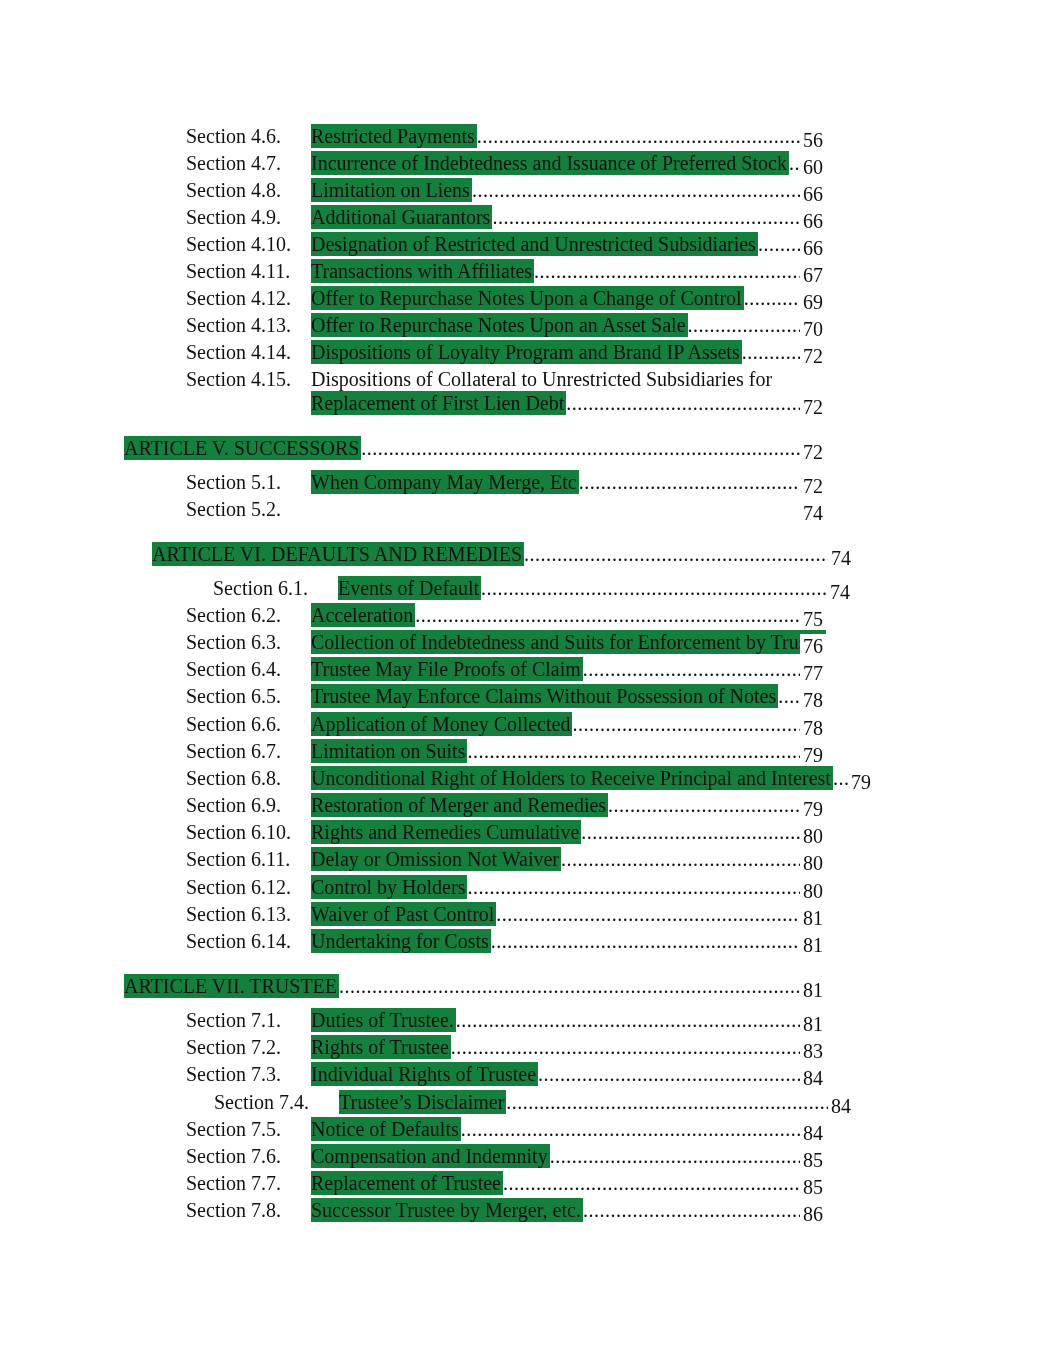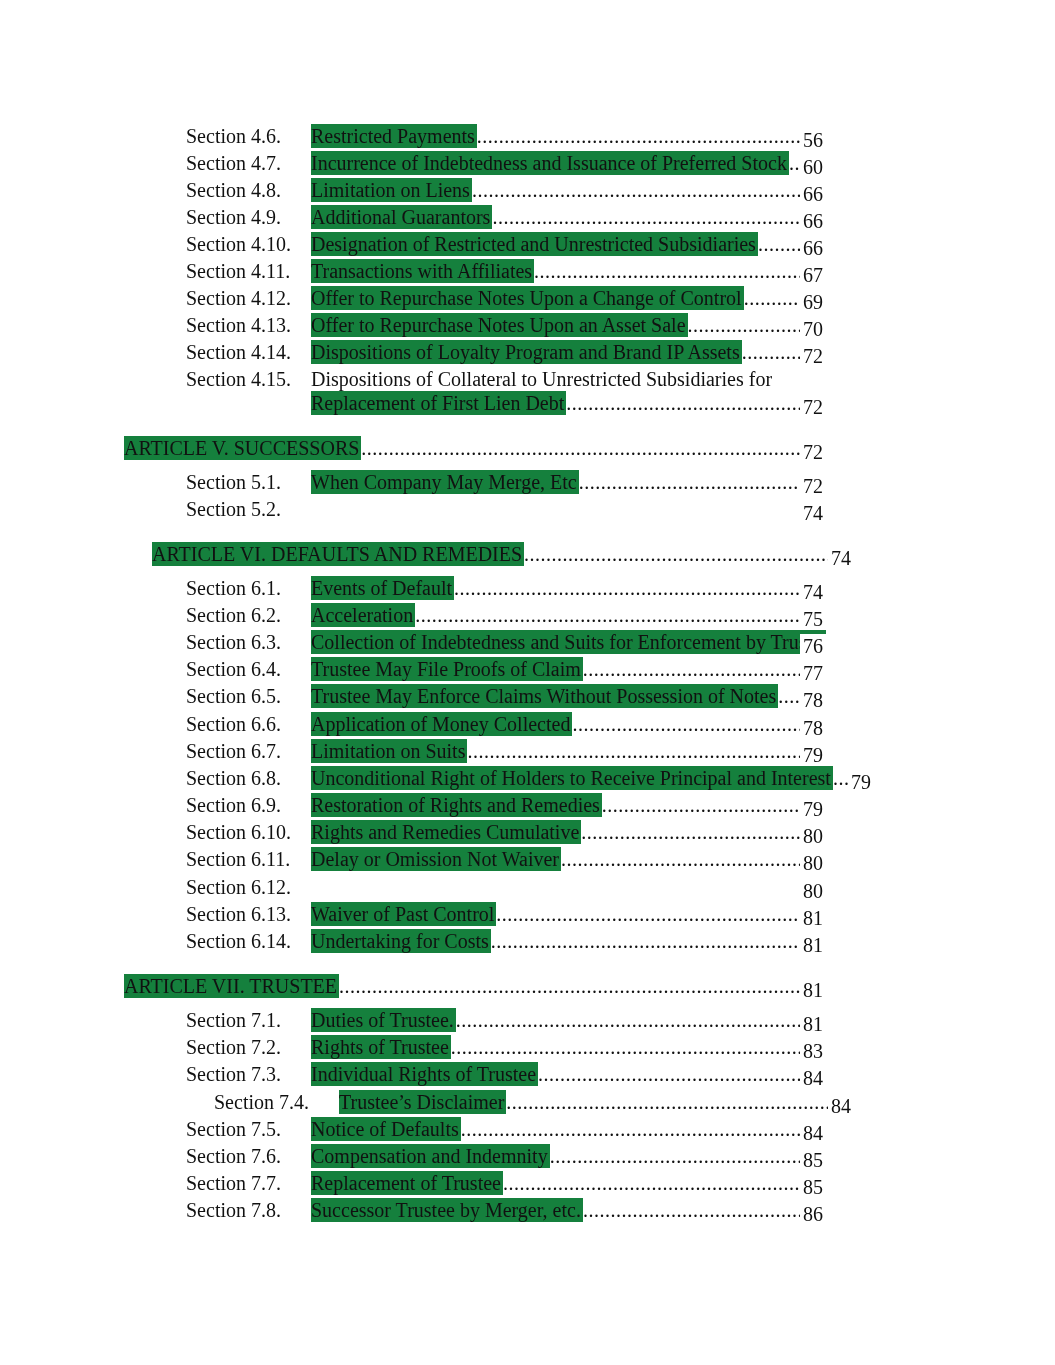--- a/index.html
+++ b/index.html
@@ -126,21 +126,21 @@
       </div>
       <span class="pg">74</span>
     </div>
     <div class="row article" style="top: 542px; margin-left: 28px;">
       <div class="title-wrap">
         <span class="t">ARTICLE VI. DEFAULTS AND REMEDIES</span>
         <span class="dots"></span>
       </div>
       <span class="pg">74</span>
     </div>
-    <div class="row" style="top: 576px;">
+    <div class="row" style="top: 576px; margin-left: 27px;">
       <span class="num">Section 6.1.</span>
       <div class="title-wrap">
         <span class="t">Events of Default</span>
         <span class="dots"></span>
       </div>
       <span class="pg">74</span>
     </div>
     <div class="row" style="top: 603px;">
       <span class="num">Section 6.2.</span>
       <div class="title-wrap">
@@ -193,21 +193,21 @@
       <span class="num">Section 6.8.</span>
       <div class="title-wrap">
         <span class="t">Unconditional Right of Holders to Receive Principal and Interest</span>
         <span class="dots"></span>
       </div>
       <span class="pg">79</span>
     </div>
     <div class="row" style="top: 793px;">
       <span class="num">Section 6.9.</span>
       <div class="title-wrap">
-        <span class="t">Restoration of Rights and Remedies</span>
+        <span class="t">Restoration of Merger and Remedies</span>
         <span class="dots"></span>
       </div>
       <span class="pg">79</span>
     </div>
     <div class="row" style="top: 820px;">
       <span class="num">Section 6.10.</span>
       <div class="title-wrap">
         <span class="t">Rights and Remedies Cumulative</span>
         <span class="dots"></span>
       </div>
@@ -216,20 +216,24 @@
     <div class="row" style="top: 847px;">
       <span class="num">Section 6.11.</span>
       <div class="title-wrap">
         <span class="t">Delay or Omission Not Waiver</span>
         <span class="dots"></span>
       </div>
       <span class="pg">80</span>
     </div>
     <div class="row" style="top: 875px;">
       <span class="num">Section 6.12.</span>
+      <div class="title-wrap">
+        <span class="t">Control by Holders</span>
+        <span class="dots"></span>
+      </div>
       <span class="pg">80</span>
     </div>
     <div class="row" style="top: 902px;">
       <span class="num">Section 6.13.</span>
       <div class="title-wrap">
         <span class="t">Waiver of Past Control</span>
         <span class="dots"></span>
       </div>
       <span class="pg">81</span>
     </div>

